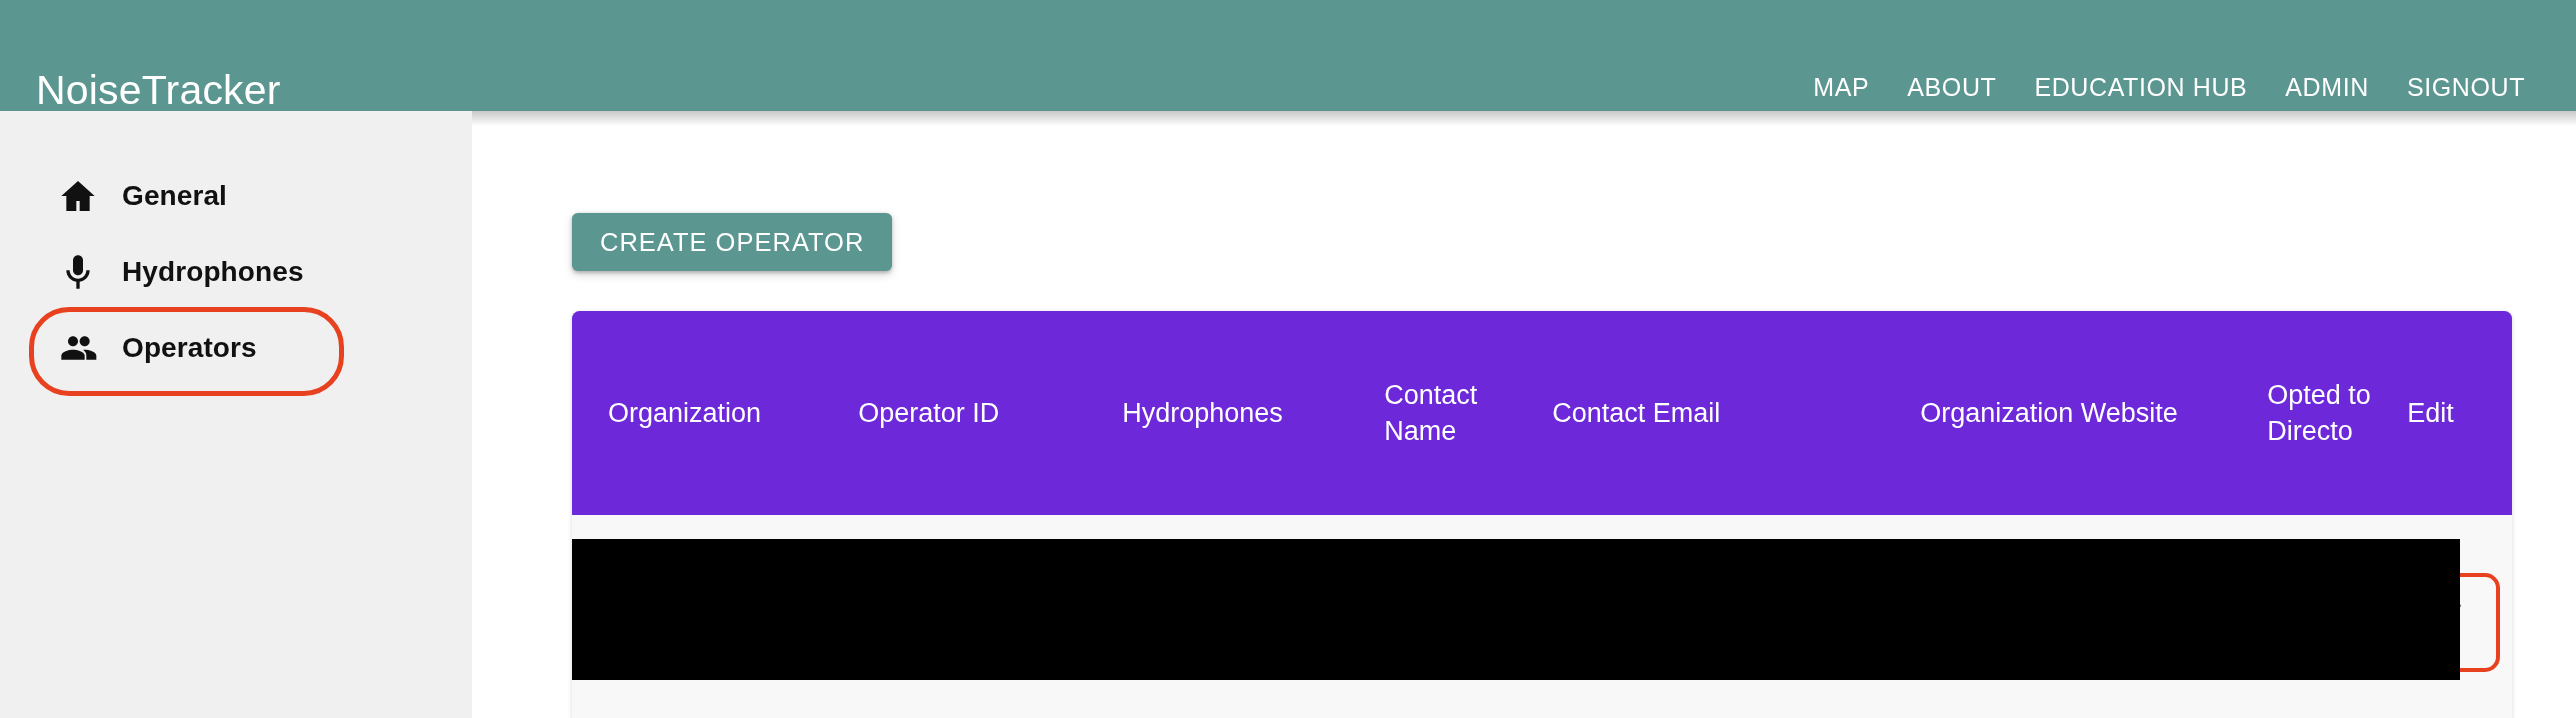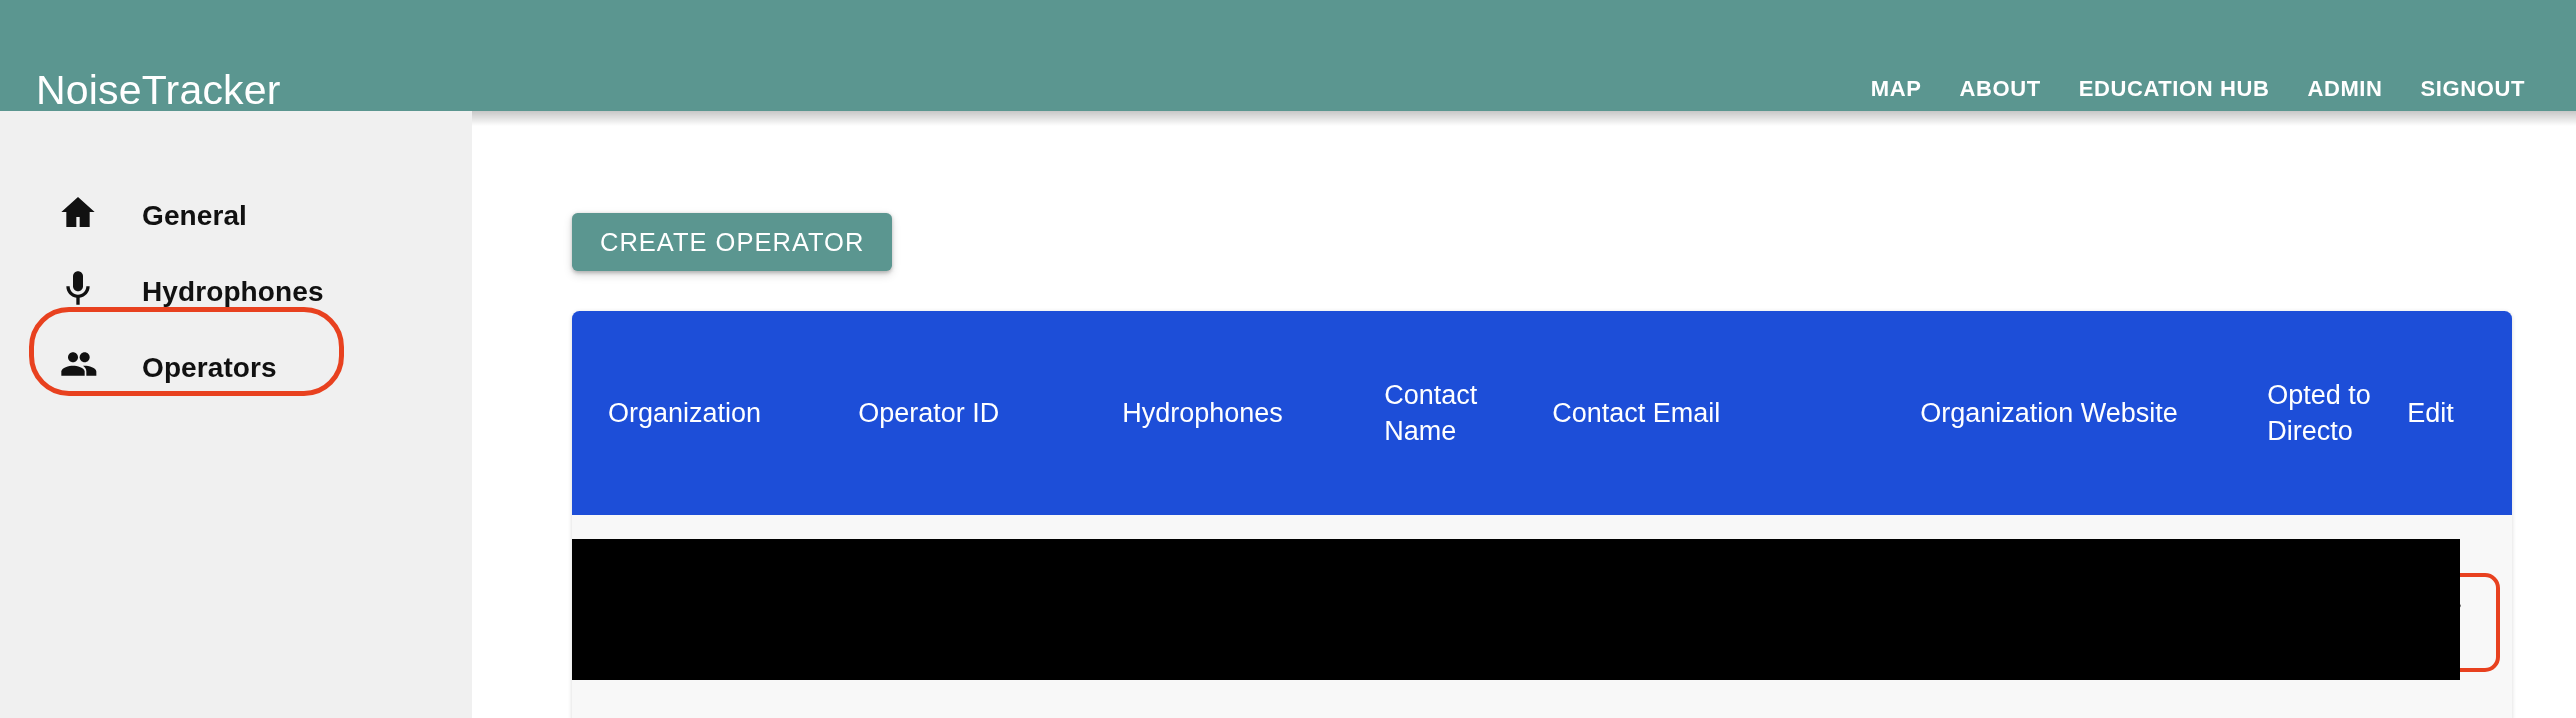--- a/index.html
+++ b/index.html
@@ -33,44 +33,44 @@
     line-height: 1;
     white-space: nowrap;
   }
   .navlinks {
     display: flex;
     align-items: center;
     gap: 0px;
   }
   .navlink {
     color: #ffffff;
-    font-size: 22px;
-    font-weight: 700;
+    font-size: 25px;
+    font-weight: 400;
     letter-spacing: 0.6px;
     white-space: nowrap;
     padding: 9.4px 19px;
     text-decoration: none;
     cursor: pointer;
   }
 
   
   .sidebar {
     position: absolute;
     top: 111px; left: 0;
     width: 472px;
     height: 607px;
     background: #f0f0f0;
     padding-top: 49px;
     z-index: 20;
   }
   .side-item {
     position: relative;
     display: flex;
-    align-items: flex-end;
-    gap: 44px;
+    align-items: center;
+    gap: 24px;
     height: 72px;
     padding-left: 58px;
     margin: 0 0 3.8px 0;
     cursor: pointer;
   }
   .side-item .icn {
     width: 40px;
     height: 40px;
     flex: 0 0 40px;
     display: flex;
@@ -144,21 +144,21 @@
     border-radius: 7.5px 7.5px 0 0;
     background: #ffffff;
     box-shadow: 0 1.9px 4.7px rgba(0,0,0,0.16);
     overflow: hidden;
   }
   table.grid {
     width: 1940px;
     border-collapse: collapse;
     table-layout: fixed;
   }
-  table.grid thead tr { background: #1d4ed8; }
+  table.grid thead tr { background: #6d28d9; }
   table.grid thead th {
     height: 204px;
     color: #ffffff;
     font-size: 27px;
     font-weight: 400;
     text-align: left;
     vertical-align: middle;
     padding: 0 13.2px;
     line-height: 1.35;
     overflow: hidden;

